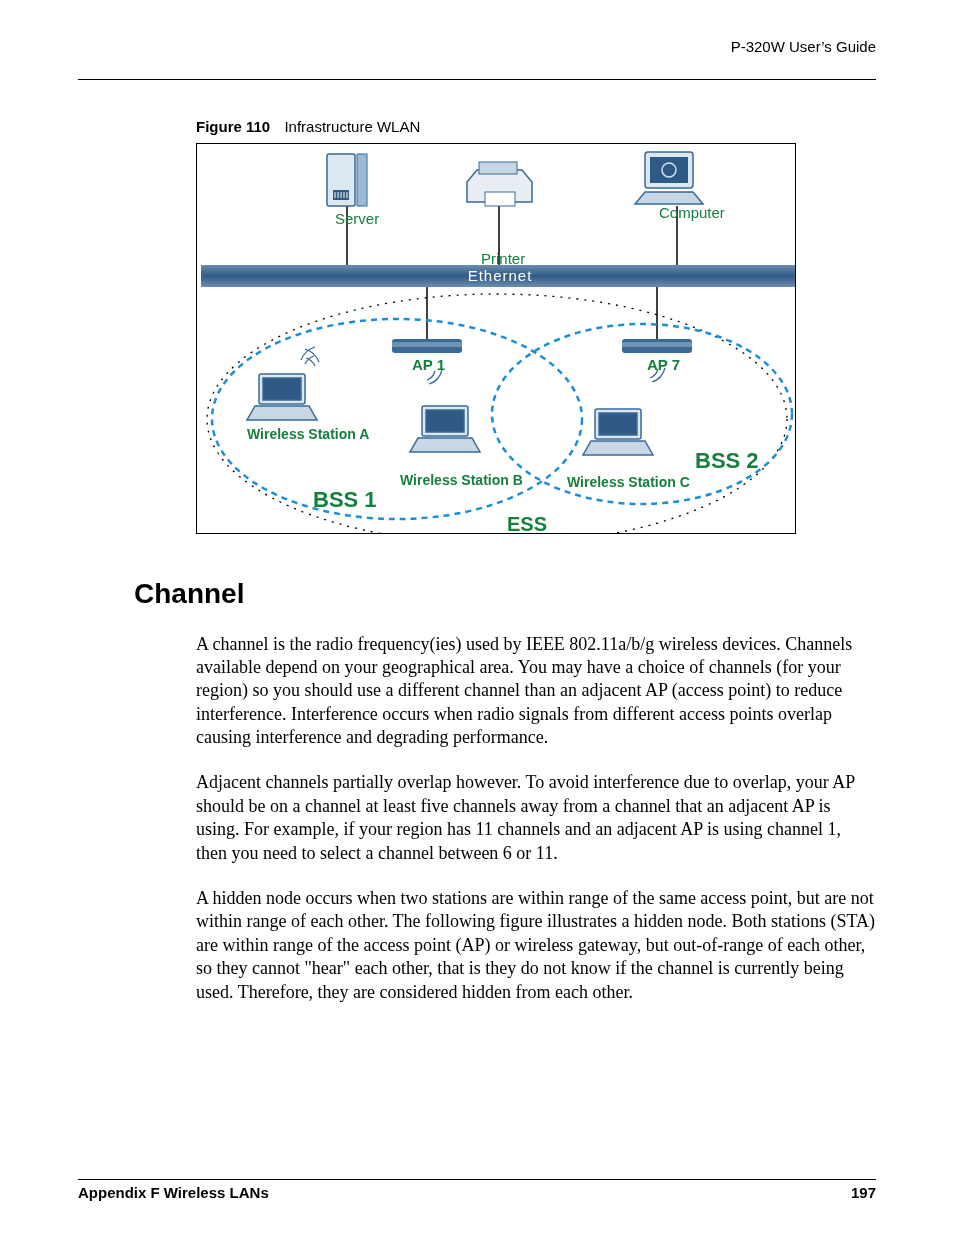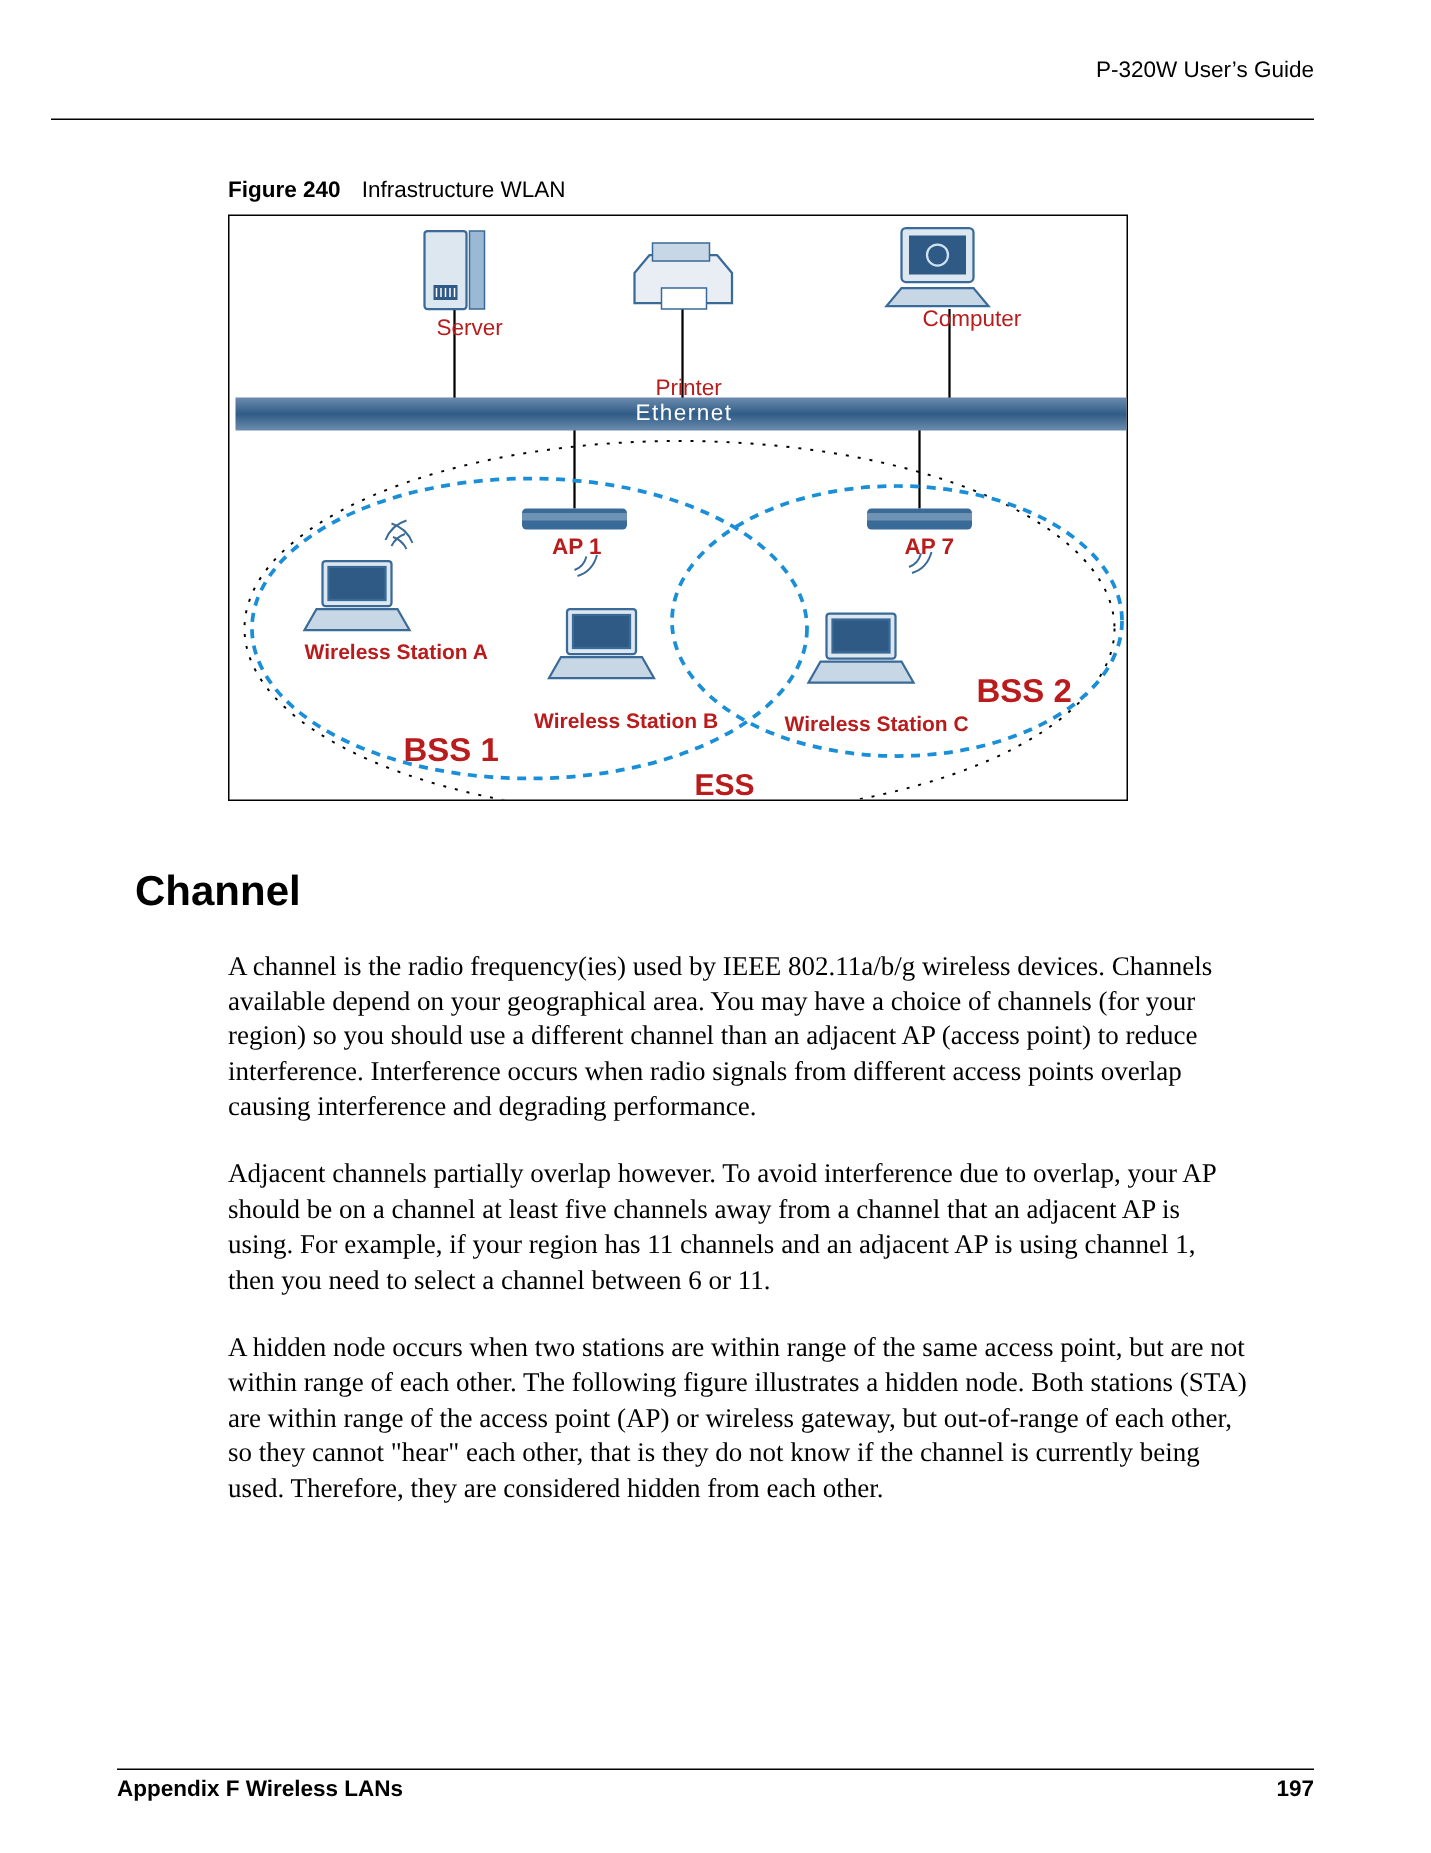--- a/index.html
+++ b/index.html
@@ -1,44 +1,44 @@
 <!DOCTYPE html>
 <html><head>
 <meta charset="utf-8">
 <style>
   html,body{margin:0;padding:0;background:#fff;color:#000;}
   body{width:954px;height:1235px;font-family:"Times New Roman",Times,serif;font-size:18px;line-height:1.25;position:relative;}
-  .page{padding:38px 78px 0 34px;box-sizing:border-box;}
+  .page{padding:38px 78px 0 78px;box-sizing:border-box;}
   .header-line{border:none;border-top:1.7px solid #000;margin:22px 0 0 0;}
   .header-text{font-family:Arial,Helvetica,sans-serif;font-size:15px;text-align:right;margin-bottom:3px;}
   .fig-caption{font-family:Arial,Helvetica,sans-serif;font-size:15px;margin:38px 0 6px 118px;}
   .fig-caption b{font-weight:bold;margin-right:10px;}
   .figure-box{margin-left:118px;width:598px;height:389px;border:1.7px solid #000;position:relative;overflow:hidden;font-family:Arial,Helvetica,sans-serif;}
-  .fig-label{position:absolute;font-family:Arial,Helvetica,sans-serif;color:#b91c1c;}
+  .fig-label{position:absolute;font-family:Arial,Helvetica,sans-serif;color:#15803d;}
   .bss-label{font-weight:bold;font-size:22px;margin-top:28px;}
   .dev-label{font-size:15px;}
   .tiny-label{font-size:14px;}
   .eth-bar{position:absolute;left:4px;width:598px;height:22px;background:linear-gradient(#6c8caf,#305c86 50%,#6c8caf);top:121px;}
   .eth-bar span{color:#fff;font-size:15px;letter-spacing:1px;position:absolute;left:50%;top:2px;transform:translateX(-50%);}
   h2.section{font-family:Arial,Helvetica,sans-serif;font-size:28px;font-weight:bold;margin:42px 0 22px 56px;}
   p.body{margin:0 0 22px 118px;width:680px;font-size:18px;line-height:1.3;}
   .footer{position:absolute;left:78px;right:78px;bottom:32px;font-weight:bold;}
   .footer-line{border:none;border-top:1.7px solid #000;margin:0 0 4px 0;}
   .footer-text{font-family:Arial,Helvetica,sans-serif;font-size:15px;display:flex;justify-content:space-between;}
   svg.diag{position:absolute;left:0;top:0;}
 </style>
 </head>
 <body>
 
 <div class="page">
   <div class="header-text">P-320W User’s Guide</div>
   <hr class="header-line">
 
   <div class="fig-caption">
-    <b>Figure 240</b>
+    <b>Figure 110</b>
     <span>Infrastructure WLAN</span>
   </div>
 
   <div class="figure-box">
 
     <svg class="diag" width="598" height="389" viewBox="0 0 598 389">
 
       <line x1="150" y1="62" x2="150" y2="132" stroke="#000" stroke-width="1.5"></line>
       <line x1="302" y1="62" x2="302" y2="132" stroke="#000" stroke-width="1.5"></line>
       <line x1="480" y1="62" x2="480" y2="132" stroke="#000" stroke-width="1.5"></line>

